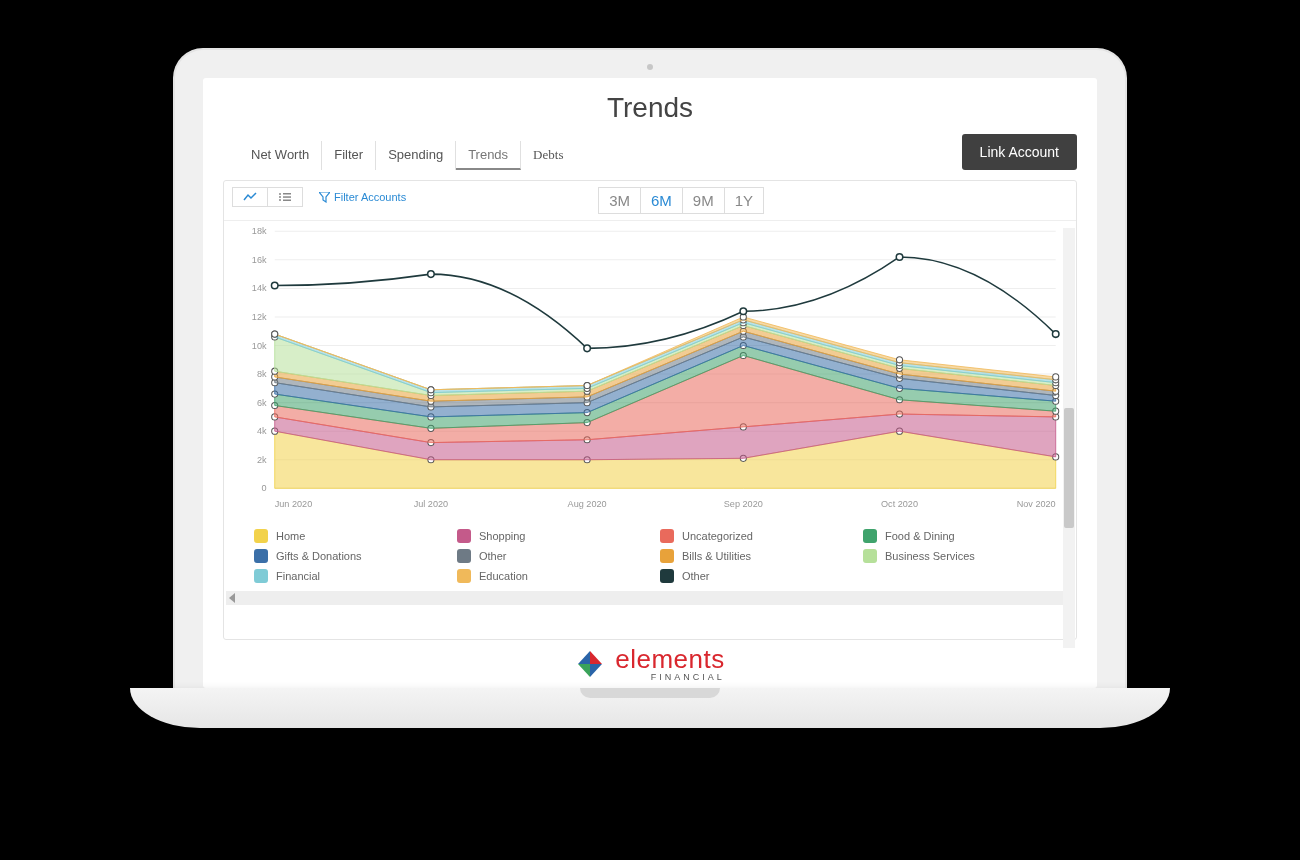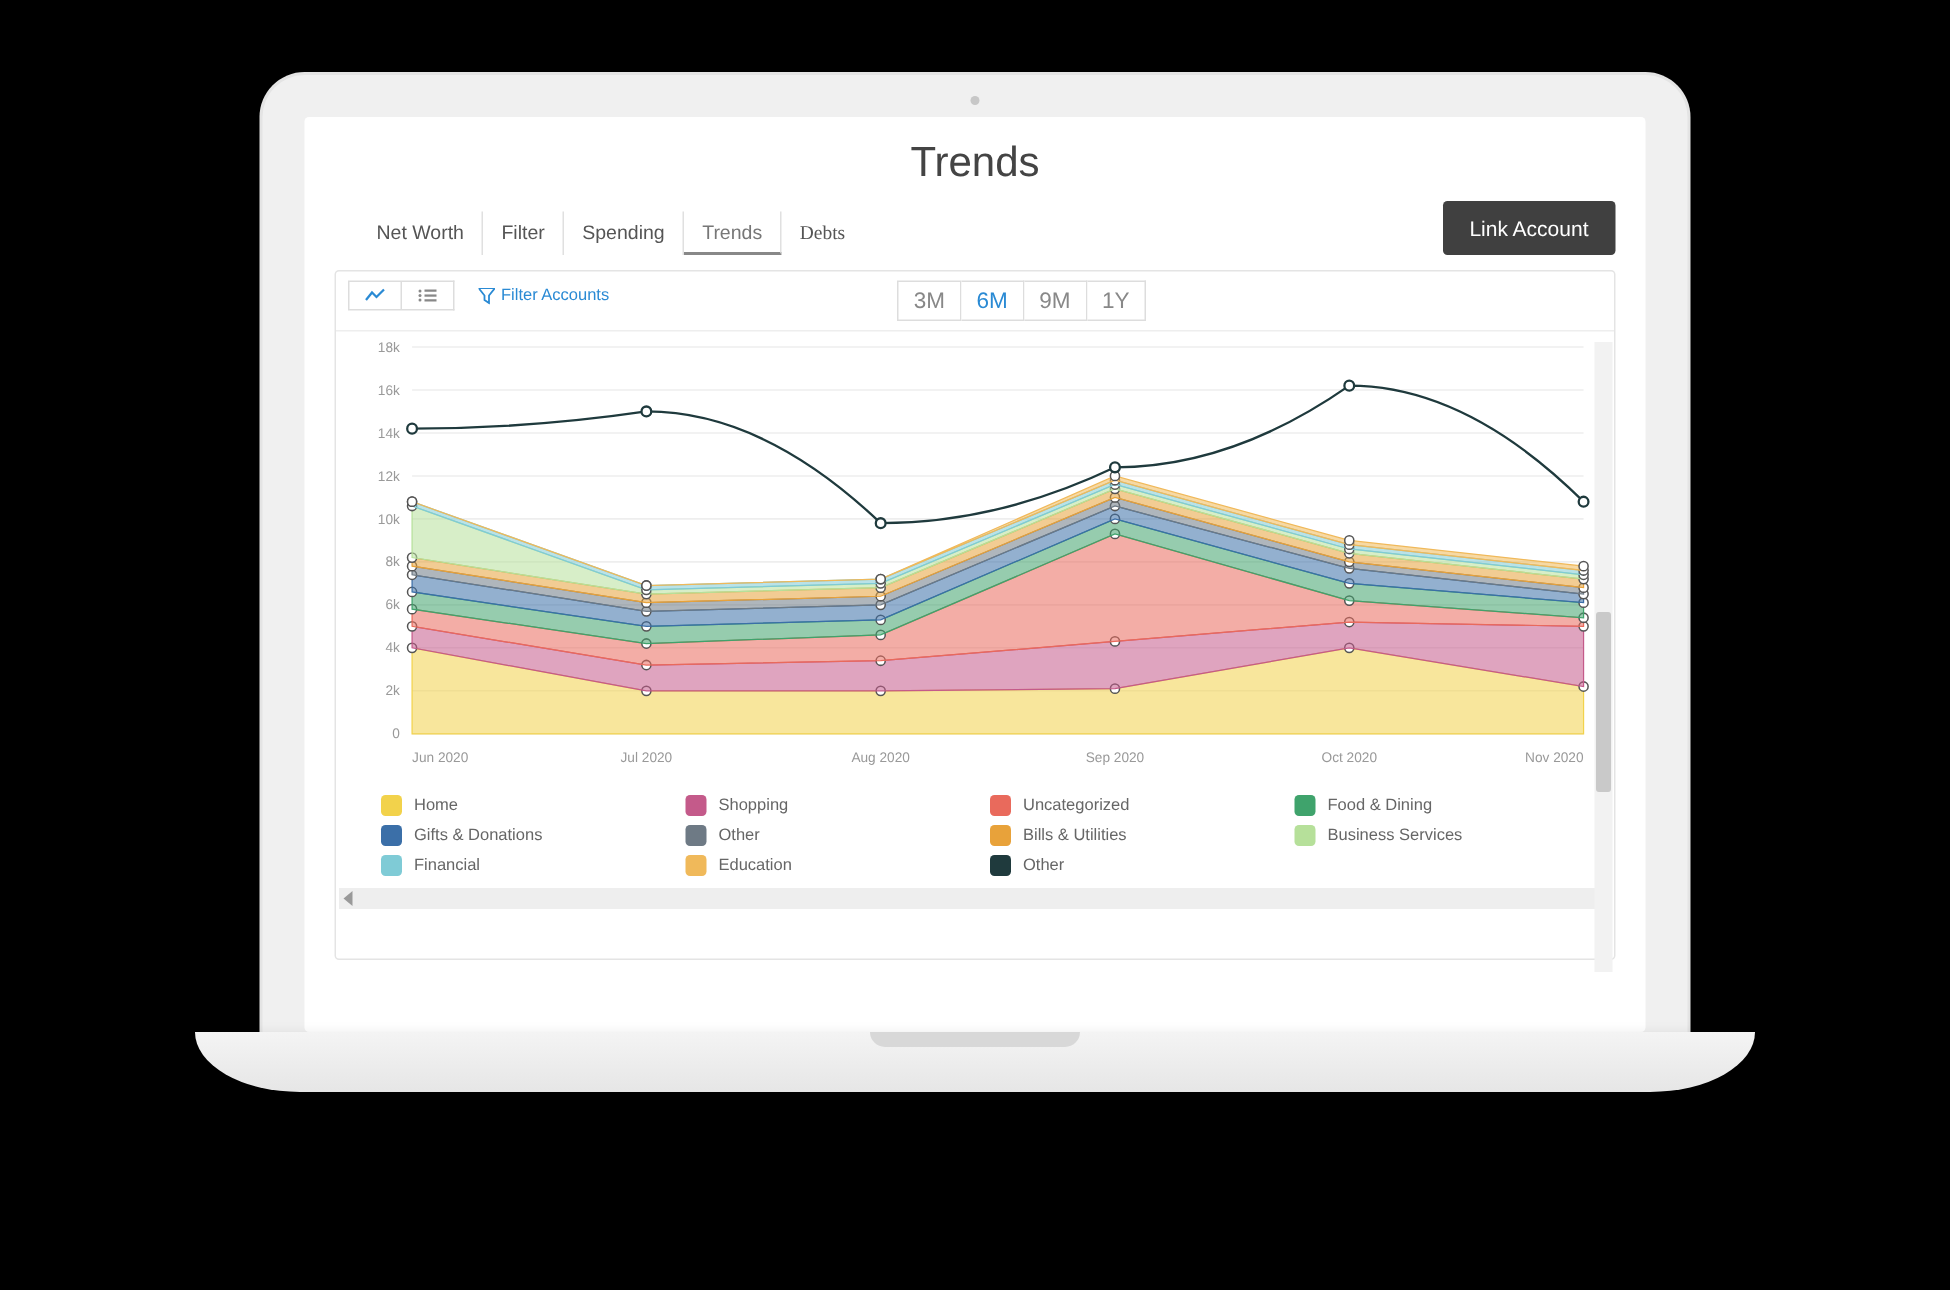--- a/index.html
+++ b/index.html
@@ -438,18 +438,30 @@
             </div>
           </div>
 
         <div class="hscroll"></div>
       </div>
 
       <div class="vscroll">
         <div class="vscroll-thumb"></div>
       </div>
 
+      <div class="brand">
+        <svg width="30" height="30">
+          <polygon points="15,2 27,15 15,15" fill="#d9272e"></polygon>
+          <polygon points="15,2 3,15 15,15" fill="#2a64a8"></polygon>
+          <polygon points="3,15 15,28 15,15" fill="#3aa35a"></polygon>
+          <polygon points="27,15 15,28 15,15" fill="#2a64a8"></polygon>
+        </svg>
+        <div>
+          <div class="brand-text">elements</div>
+          <div class="brand-sub">FINANCIAL</div>
+        </div>
+      </div>
 
     </div>
   </div>
   <div class="base"></div>
 </div>
 <div class="floor-shadow"></div>
 
 </body></html>

